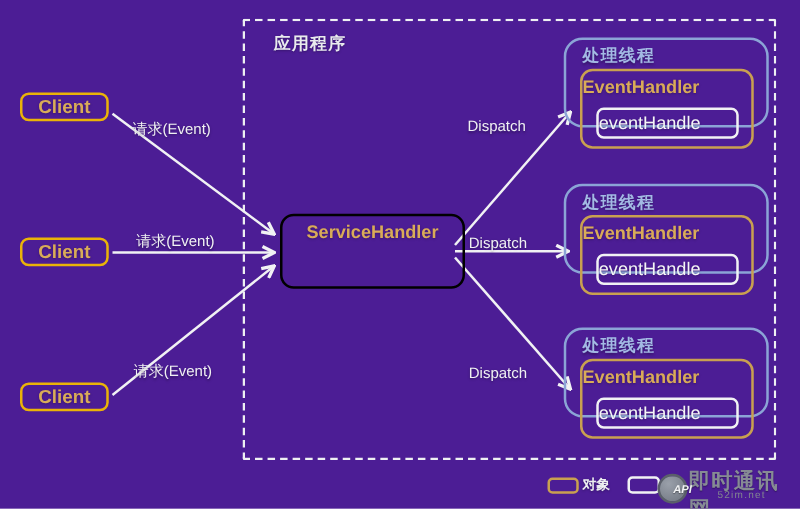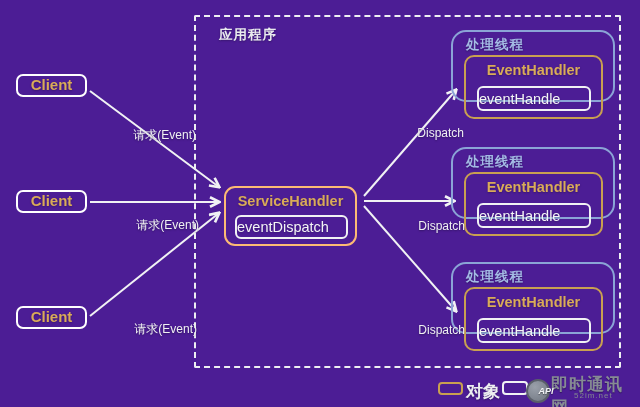--- a/index.html
+++ b/index.html
@@ -28,33 +28,33 @@
   .app-box-label {
     position: absolute; left: 23px; top: 9px;
     color: #e9ebee; font-size: 13.5px; font-weight: bold;
     letter-spacing: 1px;
     text-shadow: 0 1px 2px rgba(0,0,0,.3);
   }
 
   
   .client {
     width: 71px; height: 23px; left: 16px;
-    border: 2px solid #ffffff; border-radius: 7px;
-    display: flex; justify-content: center;
+    border: 2px solid #eab308; border-radius: 7px;
+    display: flex; align-items: center; justify-content: center;
     z-index: 2;
   }
   .client span {
     color: #d9ab58; font-size: 15px; font-weight: bold;
     text-shadow: 0 1px 2px rgba(0,0,0,.25);
   }
 
   
   .service {
-    left: 224px; top: 186px; width: 133px; height: 60px;
-    border: 2px solid #fdba74; border-radius: 11px;
+    left: 224px; top: 171px; width: 148px; height: 60px;
+    border: 2px solid #000000; border-radius: 11px;
     z-index: 2;
   }
   .service-title {
     position: absolute; left: 0; top: 5px; width: 100%;
     text-align: center; color: #d9ab58; font-size: 14.5px; font-weight: bold;
     text-shadow: 0 1px 2px rgba(0,0,0,.25);
   }
   .method-box {
     position: absolute;
     border: 2px solid #f1f2f4; border-radius: 6px;
@@ -77,48 +77,47 @@
     color: #a3bae4; font-size: 13.5px; font-weight: bold;
     letter-spacing: 1px;
     text-shadow: 0 1px 2px rgba(0,0,0,.3);
   }
   .ehandler {
     position: absolute; left: 11px; top: 23px; width: 139px; height: 64px;
     border: 2px solid #c9a050; border-radius: 10px;
   }
   .ehandler-title {
     position: absolute; left: 0; top: 5px; width: 100%;
-    text-align: center; color: #d9ab58; font-size: 14.5px; font-weight: bold;
+    text-align: left; color: #d9ab58; font-size: 14.5px; font-weight: bold;
     text-shadow: 0 1px 2px rgba(0,0,0,.25);
   }
   .ehandler .method-box { left: 11px; top: 29px; width: 114px; height: 25px; }
 
   
   .edge-label {
-    color: #f0f1f3; font-size: 12px; text-align: right; width: 90px;
+    color: #f0f1f3; font-size: 12px; text-align: left; width: 90px;
     text-shadow: 0 1px 2px rgba(0,0,0,.35);
     z-index: 3;
-    margin-top: 32px;
   }
 
   
   .reactor-label {
     left: 252px; top: 380px; width: 90px; text-align: center;
     color: #d9dbde; font-size: 14px;
     z-index: 2;
   }
 
   
   .legend-swatch-object {
     left: 438px; top: 382px; width: 25px; height: 13px;
     border: 2px solid #c9a050; border-radius: 4px; z-index: 2;
   }
   .legend-object-label {
     left: 466px; top: 380px;
-    color: #eceef0; font-size: 17px; font-weight: bold; z-index: 2;
+    color: #eceef0; font-size: 11px; font-weight: bold; z-index: 2;
     text-shadow: 0 1px 2px rgba(0,0,0,.3);
     font-family: Liberation Serif, serif;
   }
   .legend-swatch-method {
     left: 502px; top: 381px; width: 26px; height: 14px;
     border: 2px solid #f1f2f4; border-radius: 4px; z-index: 2;
   }
 
   
   .wm-logo {
@@ -181,23 +180,20 @@
   <div class="abs client" style="top:306px">
     <span>Client</span>
   </div>
 
   <div class="abs edge-label" style="left:106px;top:95px">请求(Event)</div>
   <div class="abs edge-label" style="left:109px;top:185px">请求(Event)</div>
   <div class="abs edge-label" style="left:107px;top:289px">请求(Event)</div>
 
   <div class="abs service">
     <div class="service-title">ServiceHandler</div>
-    <div class="method-box">
-      <span>eventDispatch</span>
-    </div>
   </div>
 
   <div class="abs edge-label" style="left:374px;top:94px;width:90px">Dispatch</div>
   <div class="abs edge-label" style="left:375px;top:187px;width:90px">Dispatch</div>
   <div class="abs edge-label" style="left:375px;top:291px;width:90px">Dispatch</div>
 
   <div class="abs thread" style="top:30px">
     <div class="thread-label">处理线程</div>
     <div class="ehandler">
       <div class="ehandler-title">EventHandler</div>

